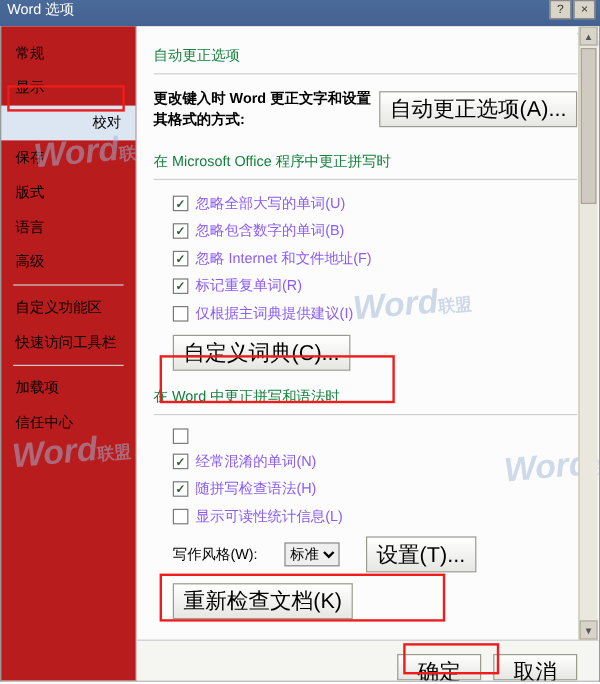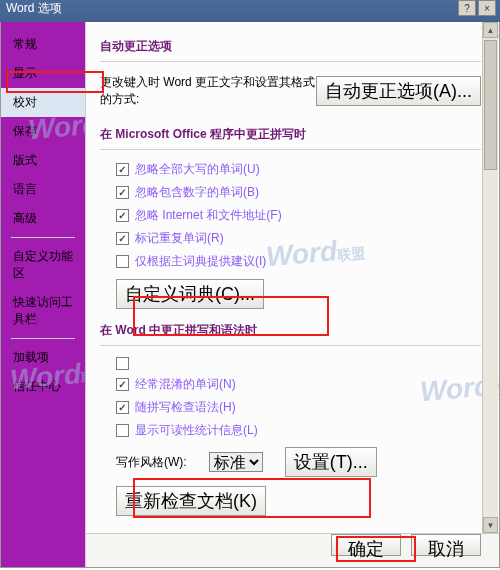--- a/index.html
+++ b/index.html
@@ -1,43 +1,43 @@
 <!DOCTYPE html>
 <html><head>
 <meta charset="utf-8">
 <style>
 * { box-sizing: border-box; margin: 0; padding: 0; }
 body { font-family: "Microsoft YaHei", "SimSun", Tahoma, sans-serif; font-size: 12px; background: #fff; width: 500px; height: 570px; overflow: hidden; position: relative; }
 .titlebar { background: linear-gradient(#4a6a9a, #436291); height: 22px; display: flex; align-items: flex-start; padding: 0 4px; color: #fff; }
 .titlebar .title { flex: 1; padding-left: 2px; }
 .titlebar .btn { width: 18px; height: 16px; background: #d8d4c8; border: 1px solid #888; margin-left: 2px; display: flex; align-items: center; justify-content: center; color: #333; font-size: 10px; font-family: Arial; }
 .body { display: flex; height: 546px; border: 1px solid #999; border-top: none; }
-.nav { width: 85px; background: #a21caf; border-right: 1px solid #ccc; padding-top: 8px; }
+.nav { width: 113px; background: #b91c1c; border-right: 1px solid #ccc; padding-top: 8px; }
 .nav-item { padding: 6px 12px; cursor: pointer; }
 .nav-sep { height: 1px; background: #ccc; margin: 4px 10px; }
-.nav-item.sel { background: #dce6f2; }
+.nav-item.sel { background: #dce6f2; text-align: right; }
 .main { flex: 1; background: #fcfcfc; position: relative; overflow: hidden; display: flex; flex-direction: column; }
 .main-scroll { flex: 1; overflow: hidden; padding: 6px 18px 0 14px; position: relative; }
 .scrollbar { position: absolute; right: 1px; top: 0; width: 16px; bottom: 34px; background: #eae7dc; border-left: 1px solid #c8c4b8; }
 .scrollbar .arrow { height: 16px; background: #d8d4c8; border: 1px solid #b0aca0; display: flex; align-items: center; justify-content: center; font-size: 8px; color: #555; }
 .scrollbar .track { position: absolute; top: 16px; bottom: 16px; left: 0; right: 0; }
 .scrollbar .thumb { position: absolute; left: 1px; right: 1px; top: 2px; height: 130px; background: #cfcbc0; border: 1px solid #a8a498; }
 .scrollbar .arrow.down { position: absolute; bottom: 0; left: 0; right: 0; }
-.section { color: #701a75; font-weight: 700; padding: 10px 0 6px 0; border-bottom: 0; }
+.section { color: #15803d; font-weight: 400; padding: 10px 0 6px 0; border-bottom: 0; }
 .sect-line { height: 1px; background: #d0d0d0; margin-bottom: 8px; }
 .row { display: flex; align-items: center; padding: 3px 0 3px 16px; }
 .chk { width: 13px; height: 13px; border: 1px solid #7a7a7a; background: #fff; margin-right: 6px; display: flex; align-items: center; justify-content: center; font-size: 10px; color: #2a5f2a; flex-shrink: 0; }
 .chk.on::before { content: "✓"; font-weight: bold; }
 .lbl { color: #8b5cf6; }
 .btn-std { background: linear-gradient(#fff,#e6e6e2); border: 1px solid #9a9a90; padding: 2px 8px; font-size: 18px; cursor: pointer; }
 .intro-row { display: flex; align-items: center; padding: 4px 0 8px 0; }
-.intro-row .txt { flex: 1; }
+.intro-row .txt { flex: 1; font-weight: bold; }
 .sel-row { padding: 5px 0 3px 16px; display: flex; align-items: center; gap: 22px; }
-select.combo { border: 1px solid #888; font-size: 16px; height: 20px; }
-.footer { height: 34px; border-top: 1px solid #ccc; display: flex; align-items: flex-start; justify-content: flex-end; padding: 0 18px; gap: 10px; background: #f5f5f2; }
+select.combo { border: 1px solid #888; font-size: 12px; height: 20px; }
+.footer { height: 34px; border-top: 1px solid #ccc; display: flex; align-items: flex-end; justify-content: flex-end; padding: 0 18px; gap: 10px; background: #f5f5f2; }
 .footer .btn-std { min-width: 70px; height: 22px; }
 .hl-red { position: absolute; border: 2px solid #ef1c1c; pointer-events: none; }
 .wm1 { position: absolute; opacity: 0.5; font-size: 28px; font-weight: bold; font-style: italic; color: #9fb6d8; pointer-events: none; transform: rotate(-5deg); font-family: Arial; }
 .wm-chn { font-size: 14px; color: #9fb6d8; font-style: normal; font-weight: bold; }
 </style>
 </head>
 <body>
 
 <div class="titlebar">
   <span class="title">Word 选项</span>

